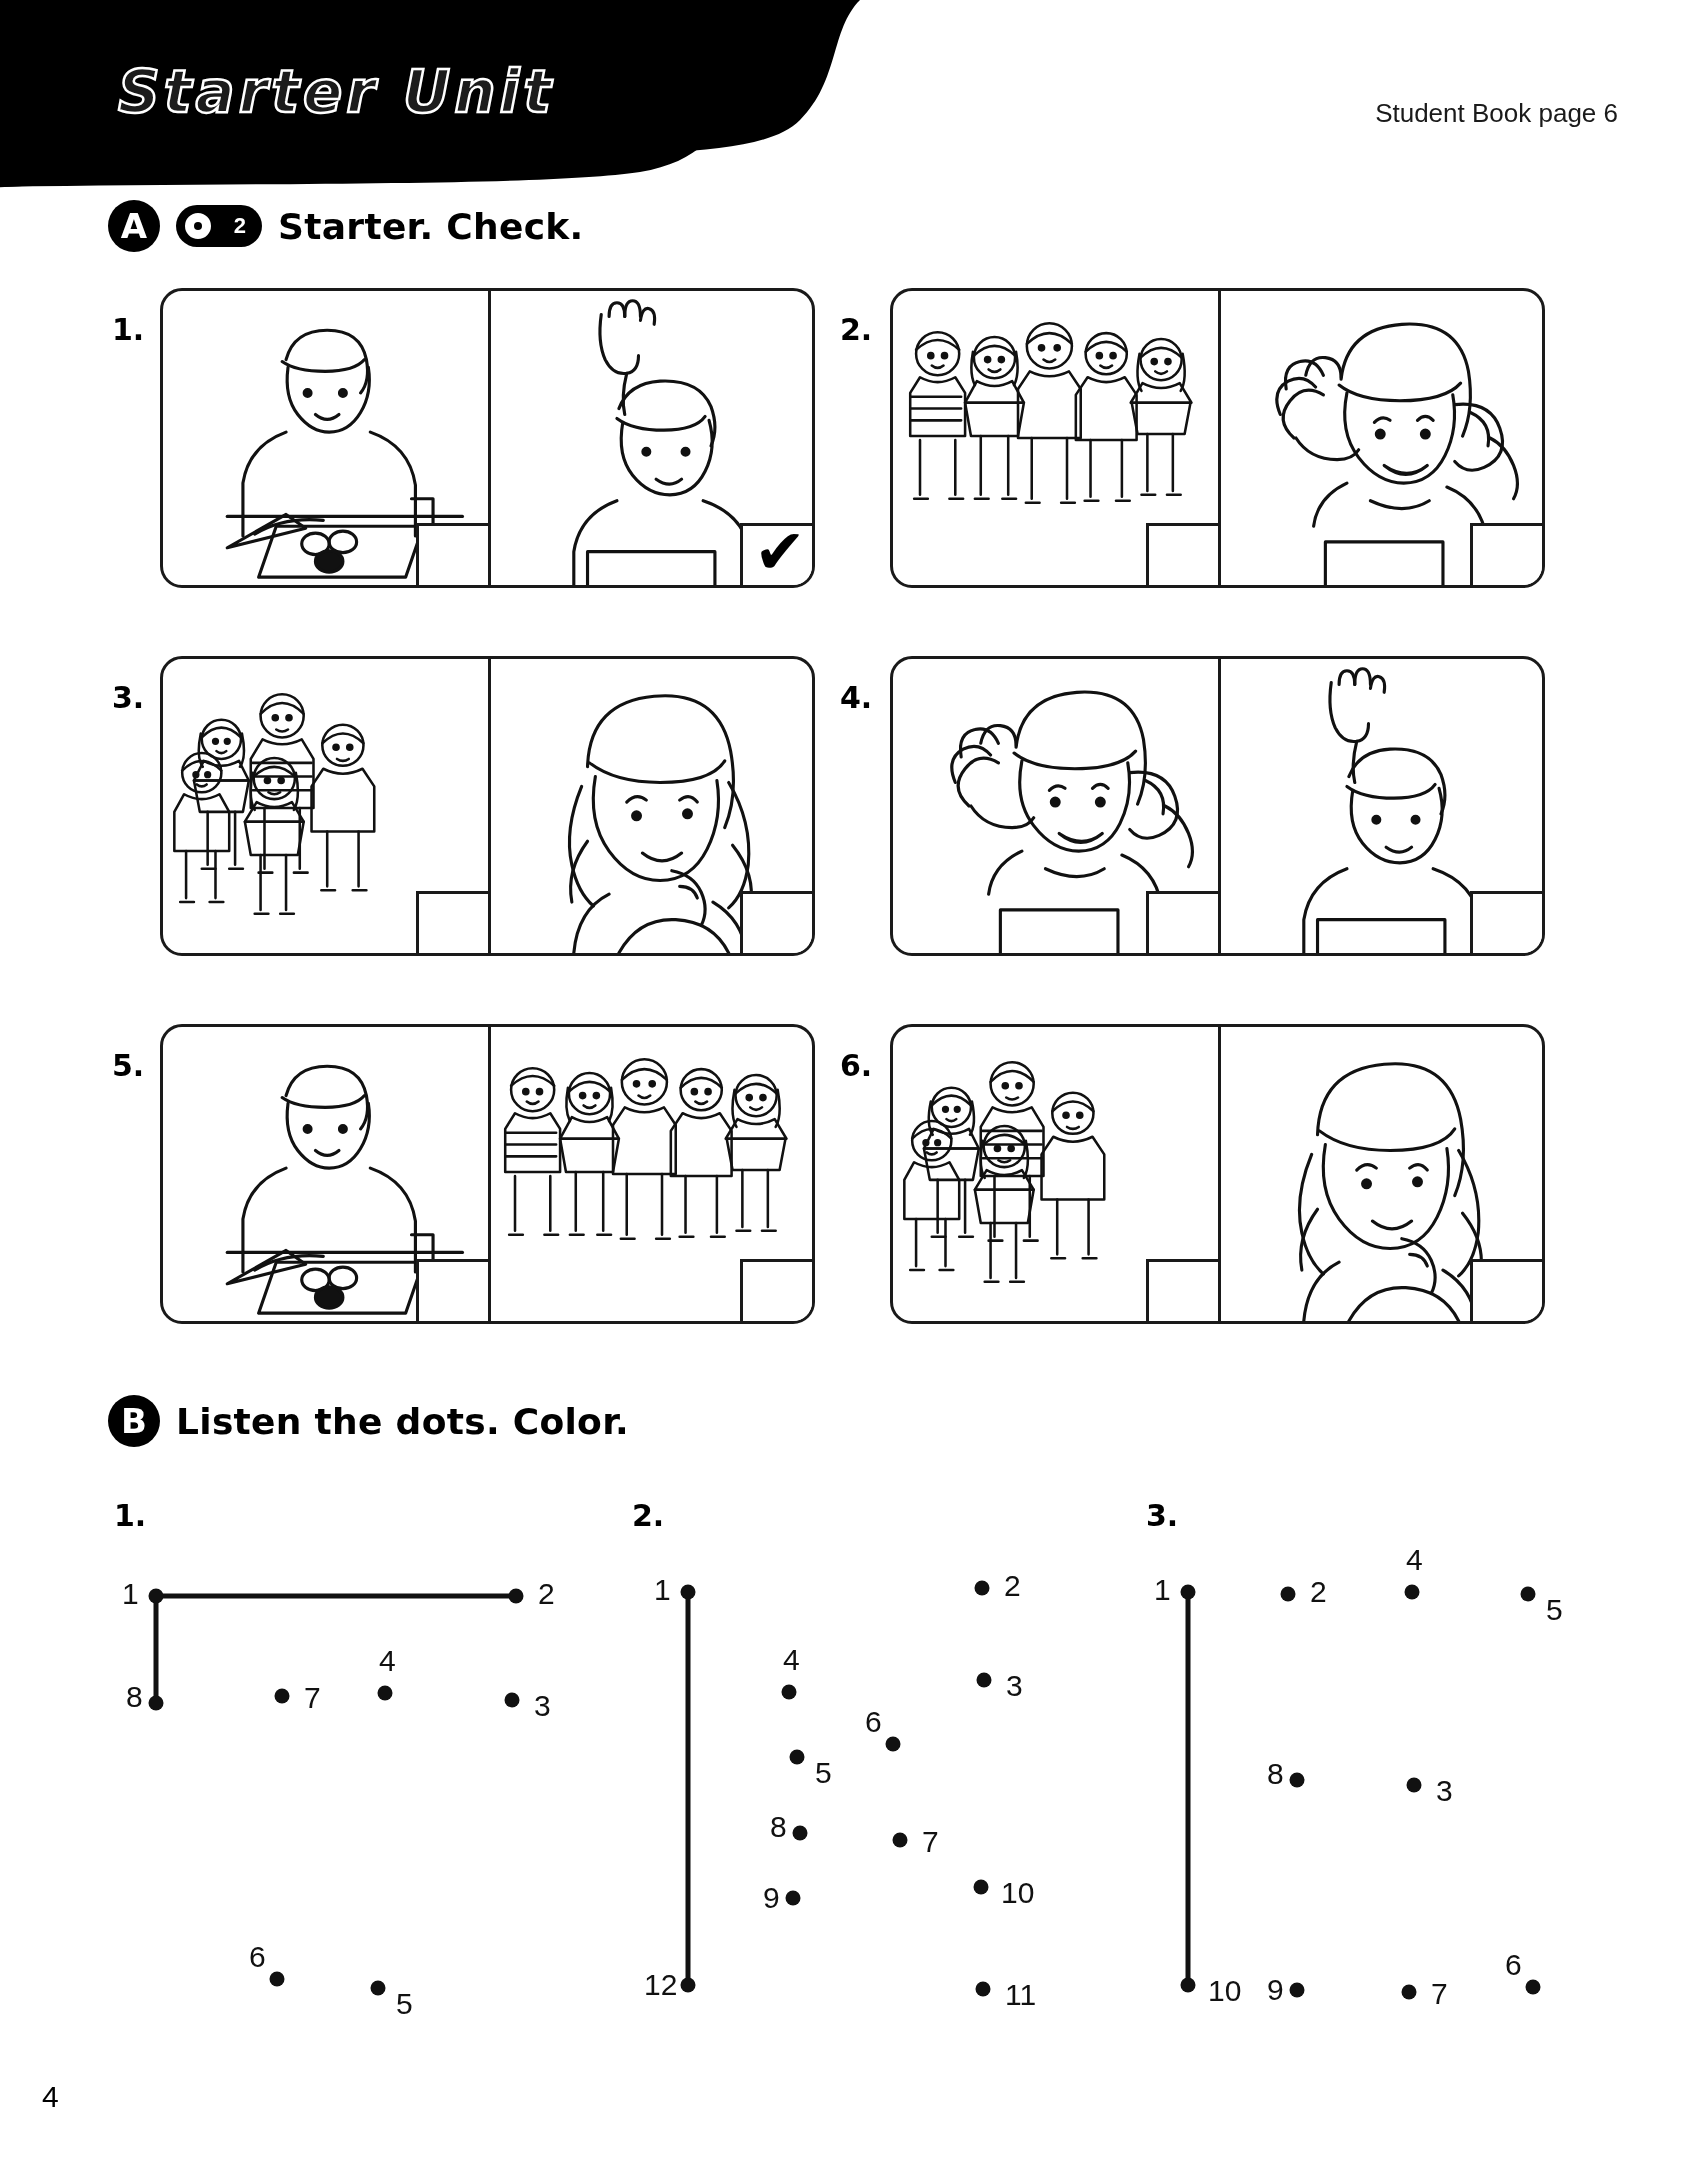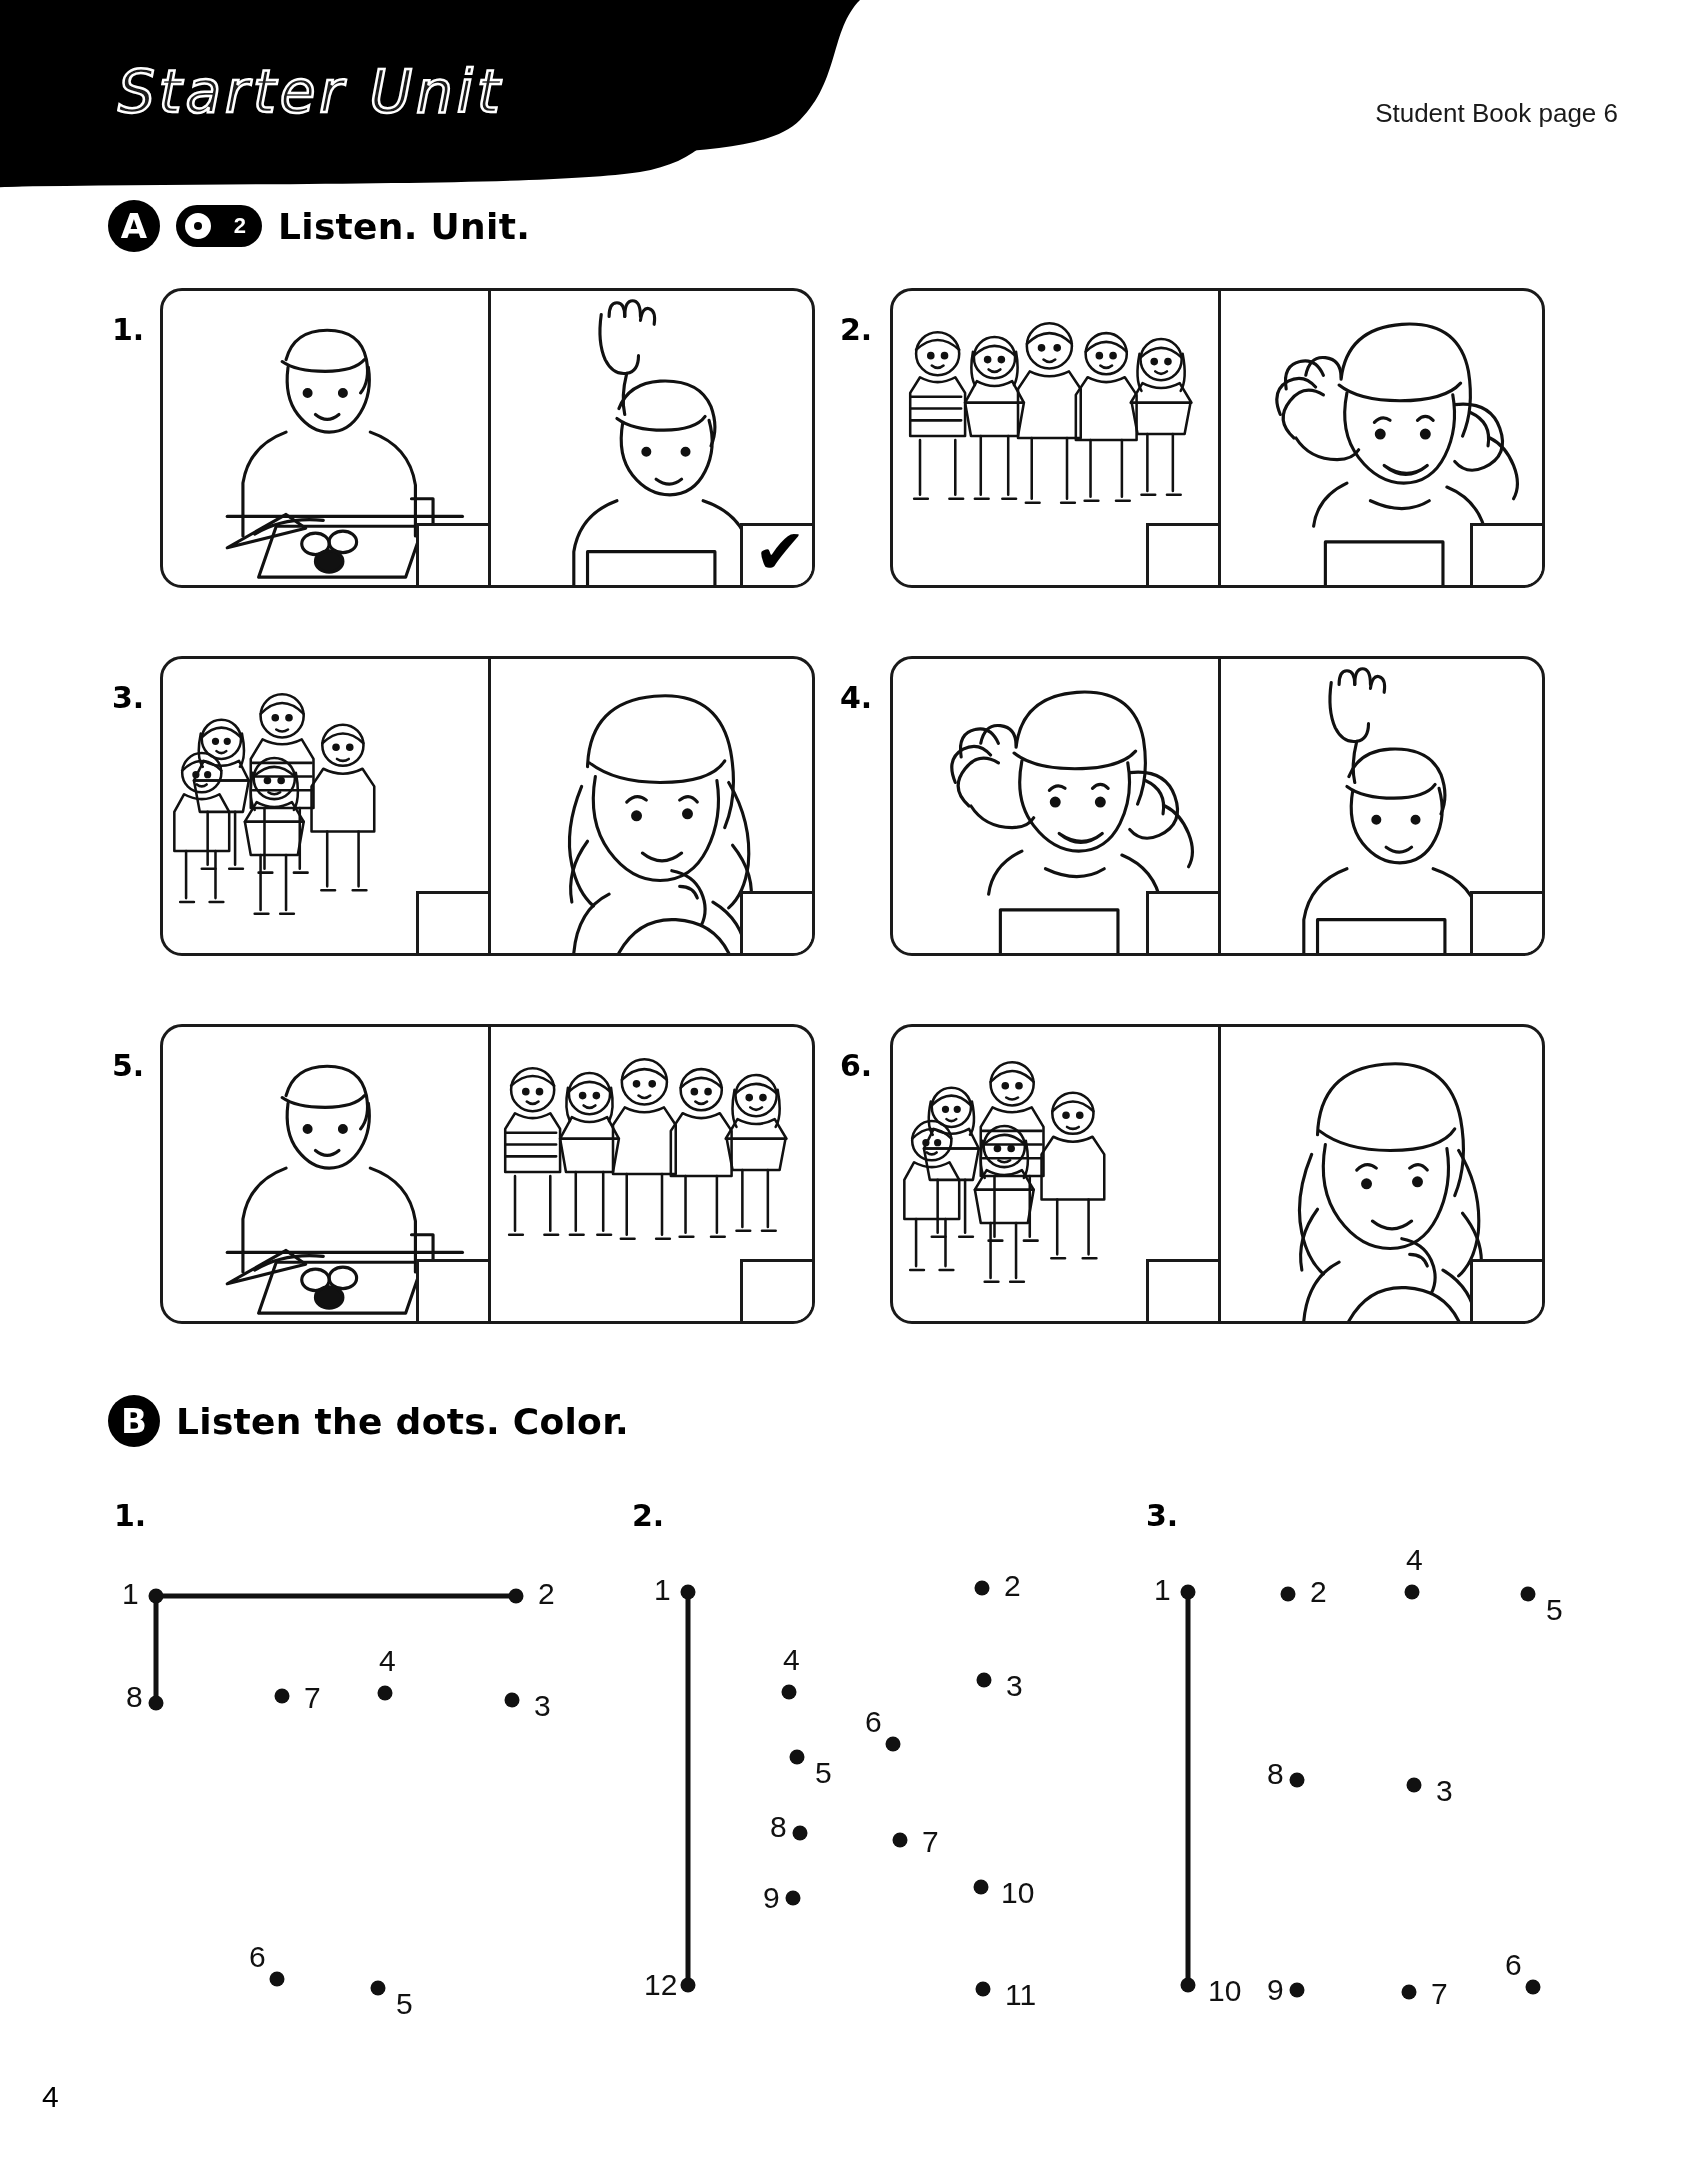--- a/index.html
+++ b/index.html
@@ -23,21 +23,21 @@
     left: 0;
     width: 880px;
     height: 200px;
     pointer-events: none;
   }
   .unit-title {
     position: absolute;
     left: 118px;
     top: 58px;
     font-size: 58px;
-    font-weight: normal;
+    font-weight: bold;
     font-style: italic;
     letter-spacing: 4px;
     color: #1c1c1c;
     -webkit-text-stroke: 2.5px #ffffff;
     text-shadow: 0 0 0 #000;
     font-family: "DejaVu Sans", sans-serif;
   }
   .sb-ref {
     position: absolute;
     right: 78px;
@@ -202,21 +202,21 @@
     <path d="M0,0 L880,0 C840,20 820,60 800,100 C780,140 760,170 700,180 C600,195 300,190 0,196 Z" fill="#000000" transform="translate(-60,-8) scale(1,1)"></path>
     <path d="M-10,0 L860,0 C830,30 840,80 800,120 C760,160 640,150 460,162 C300,172 140,178 -10,188 Z" fill="#000000"></path>
   </svg>
 </div>
 <div class="unit-title">Starter Unit</div>
 <div class="sb-ref">Student Book page 6</div>
 
 <div class="section-head" style="left:108px; top:200px;">
   <div class="circle-letter">A</div>
   <div class="cd-chip">2</div>
-  <div class="section-title">Listen. Unit.</div>
+  <div class="section-title">Starter. Check.</div>
 </div>
 
 <div class="item-num" style="left:112px; top:312px;">1.</div>
 <div class="pair-box" style="left:160px; top:288px;">
   <div class="divider"></div>
   <div class="half left">
     <div class="art">
       <svg viewBox="0 0 320 300" xmlns="http://www.w3.org/2000/svg">
         <g fill="none" stroke="#111" stroke-width="3.2" stroke-linecap="round" stroke-linejoin="round">
           <path d="M120 70 q8-30 42-30 q34 0 40 30 q4 22-6 34"></path>

